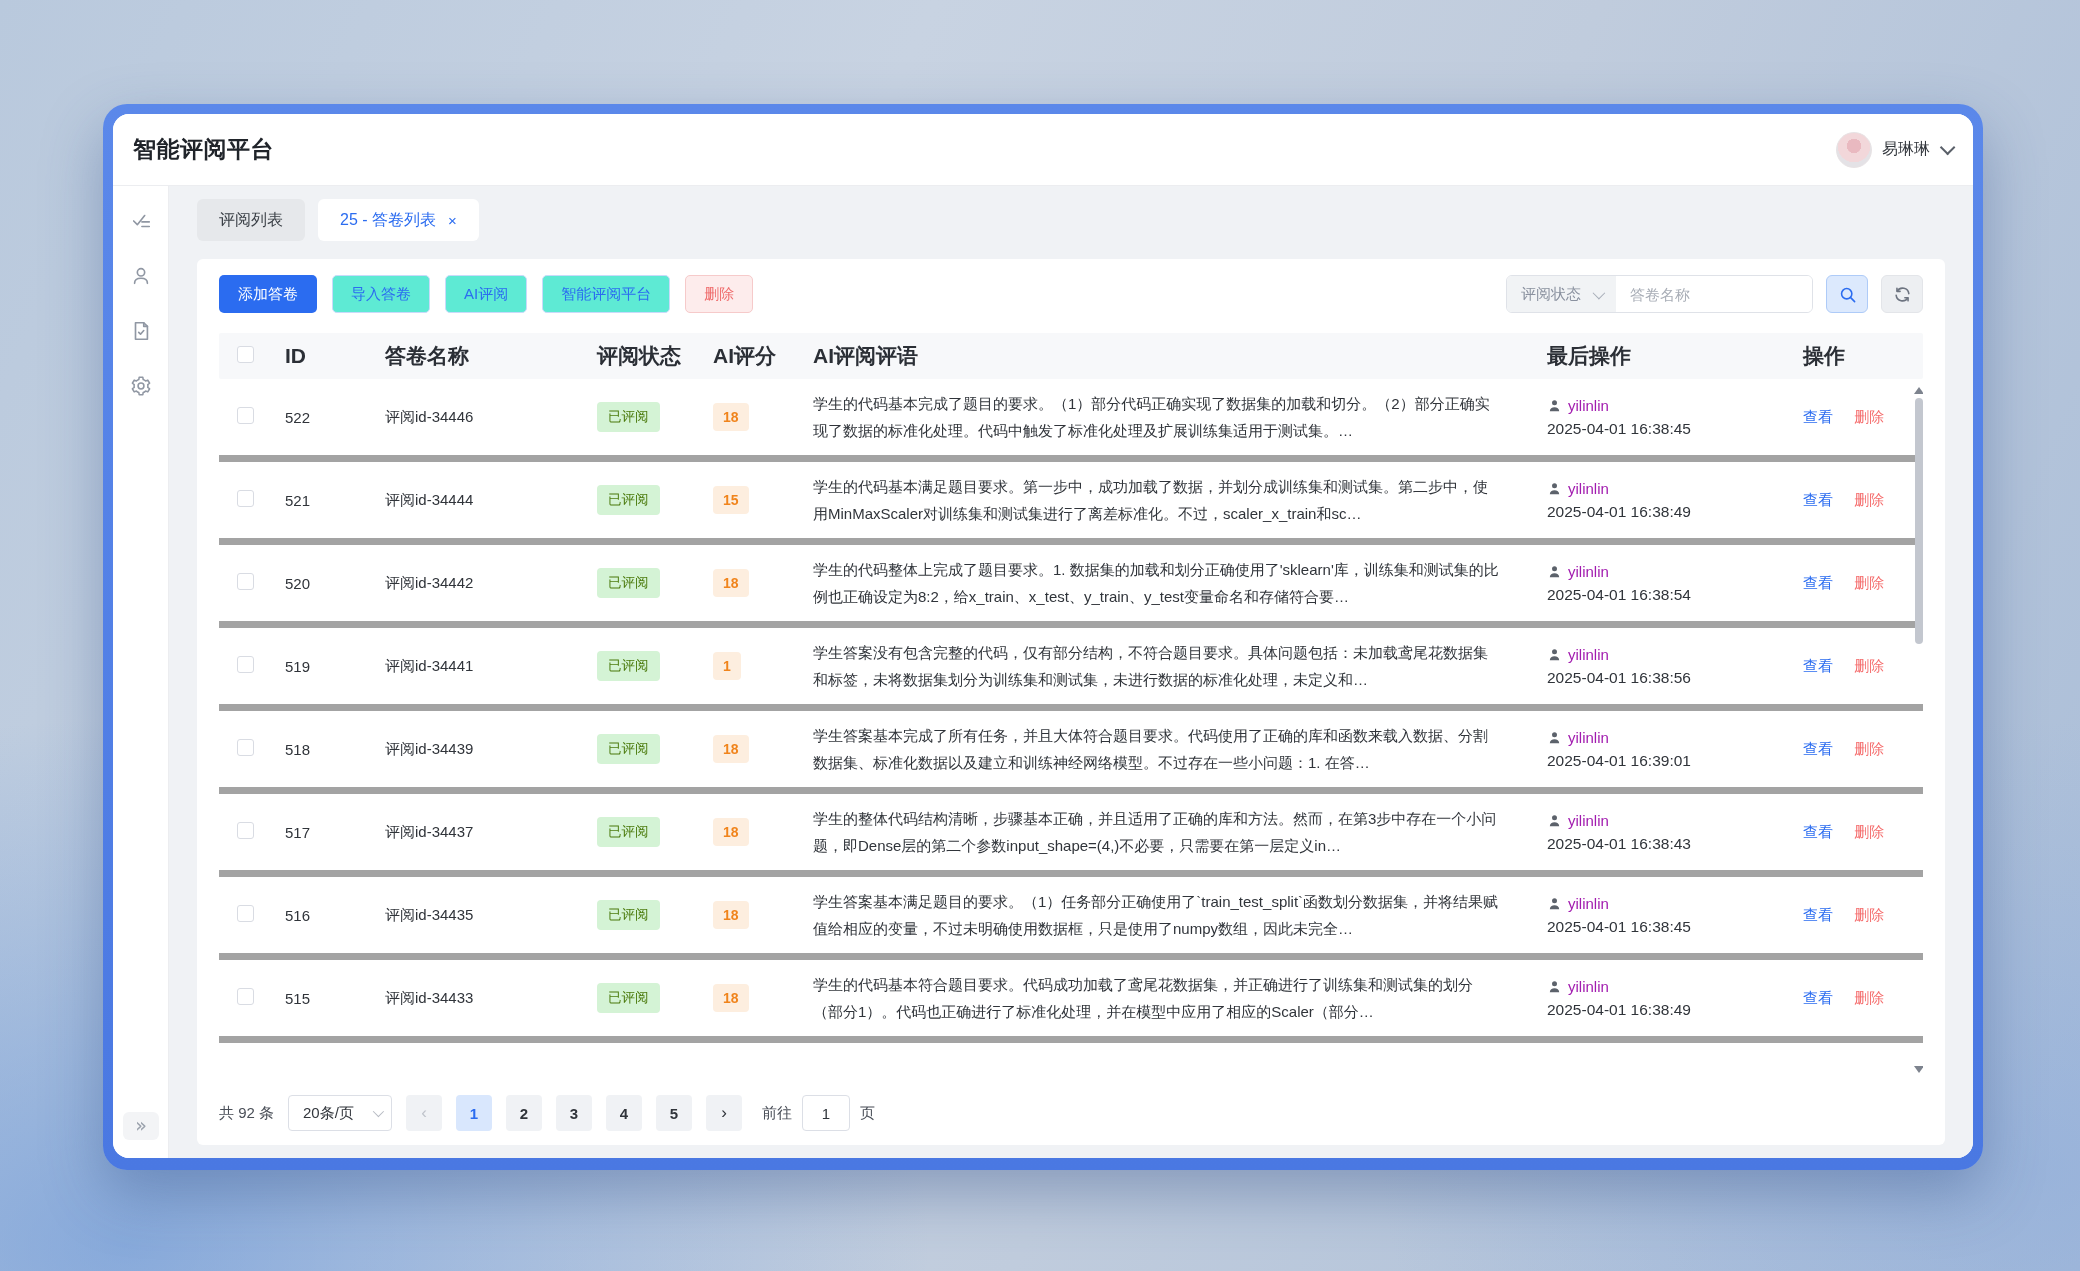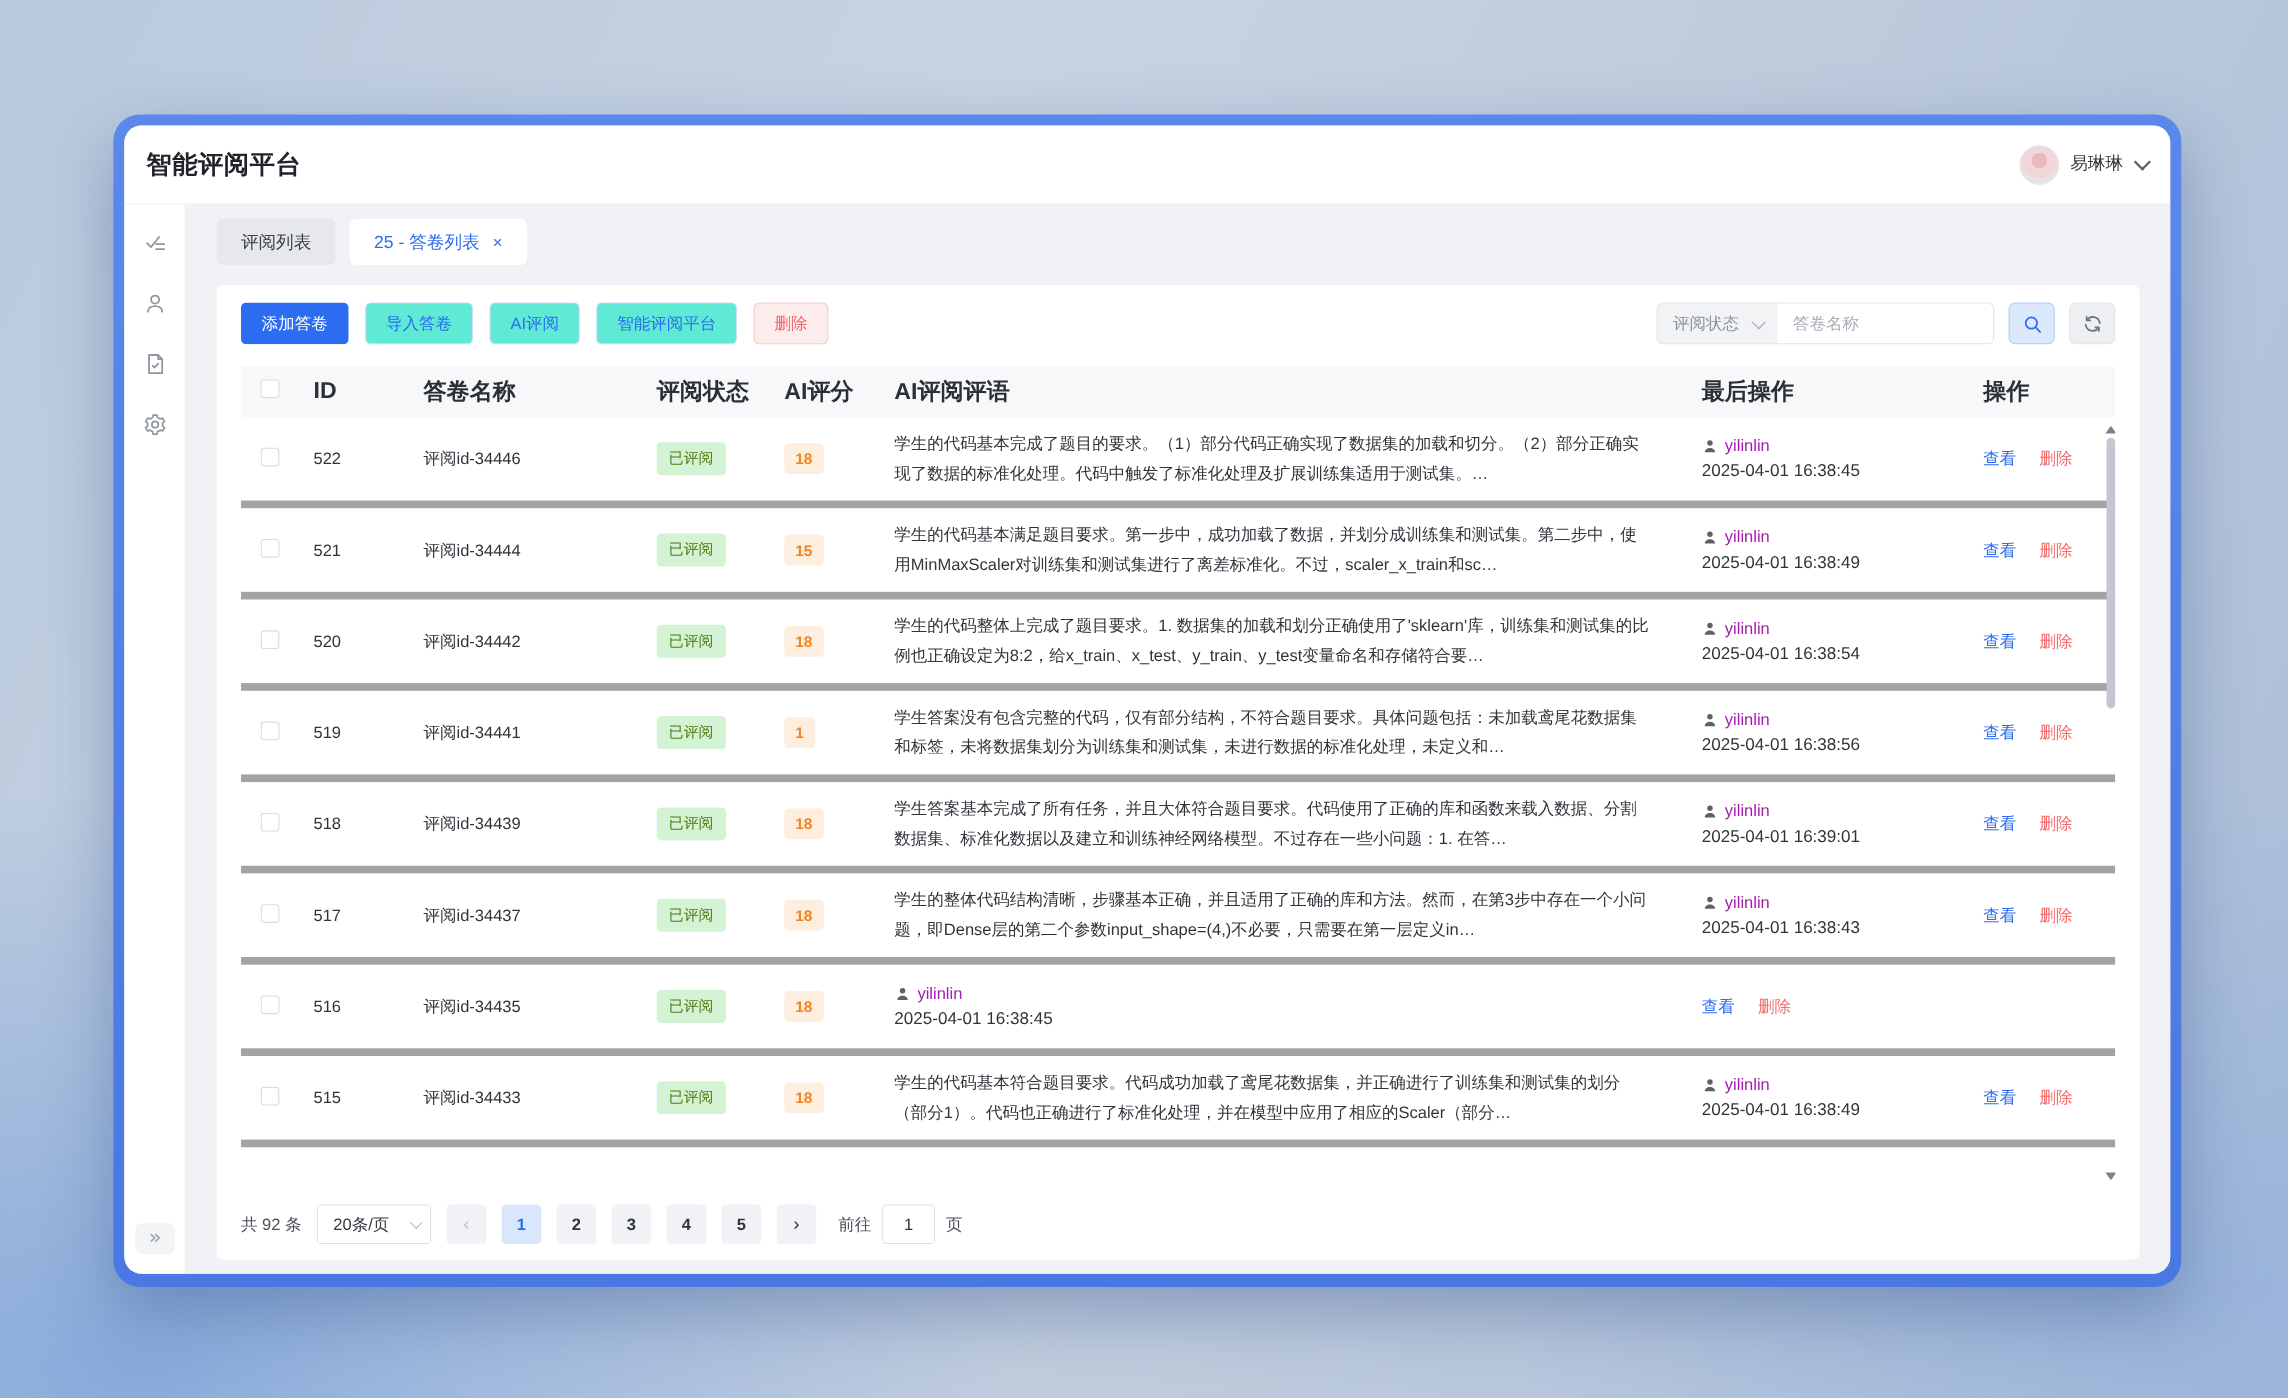--- a/index.html
+++ b/index.html
@@ -369,20 +369,21 @@
       <a class="lnk-view">查看</a>
       <a class="lnk-del">删除</a>
     </div>
                 </div>
                 <div class="tgrid trow">
     <div class="cell"><span class="cb"></span></div>
     <div class="cell">516</div>
     <div class="cell">评阅id-34435</div>
     <div class="cell"><span class="badge-g">已评阅</span></div>
     <div class="cell"><span class="badge-o">18</span></div>
+    <div class="cell c-comment">学生答案基本满足题目的要求。（1）任务部分正确使用了`train_test_split`函数划分数据集，并将结果赋值给相应的变量，不过未明确使用数据框，只是使用了numpy数组，因此未完全…</div>
     <div class="cell">
       <div class="op-line1">
         <svg viewBox="0 0 24 24" fill="currentColor">
                         <circle cx="12" cy="7.5" r="4"></circle>
                         <path d="M4.5 21c0-4 3.4-6.3 7.5-6.3s7.5 2.3 7.5 6.3z"></path>
                       </svg>
         <span>yilinlin</span>
       </div>
       <div class="op-line2">2025-04-01 16:38:45</div>
     </div>

